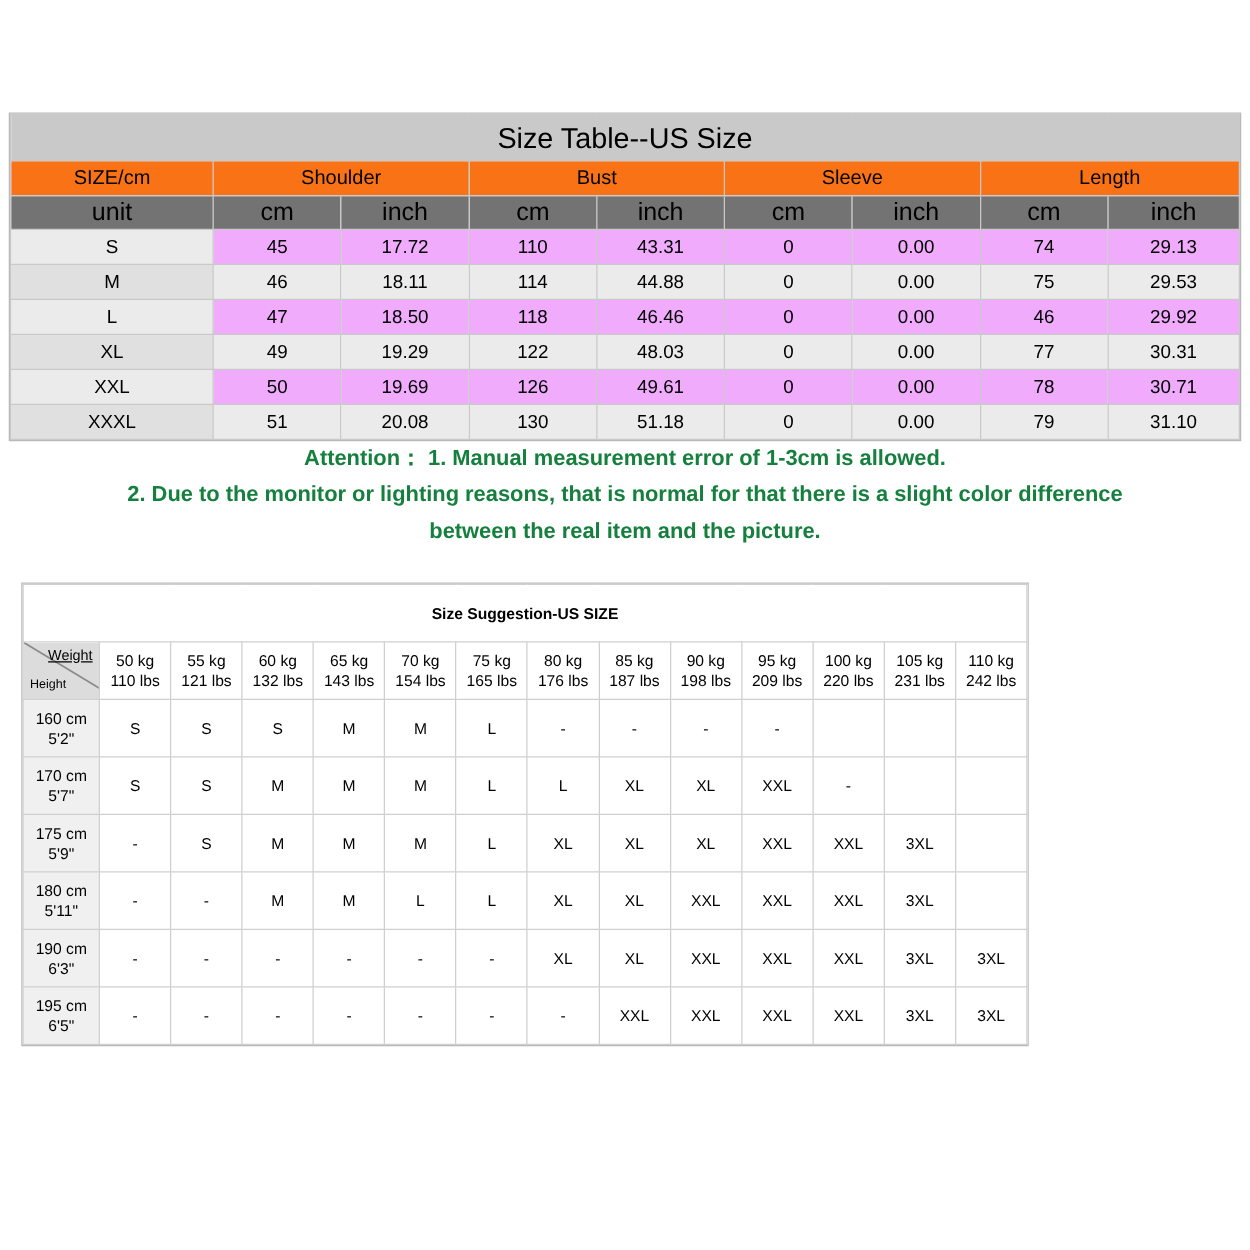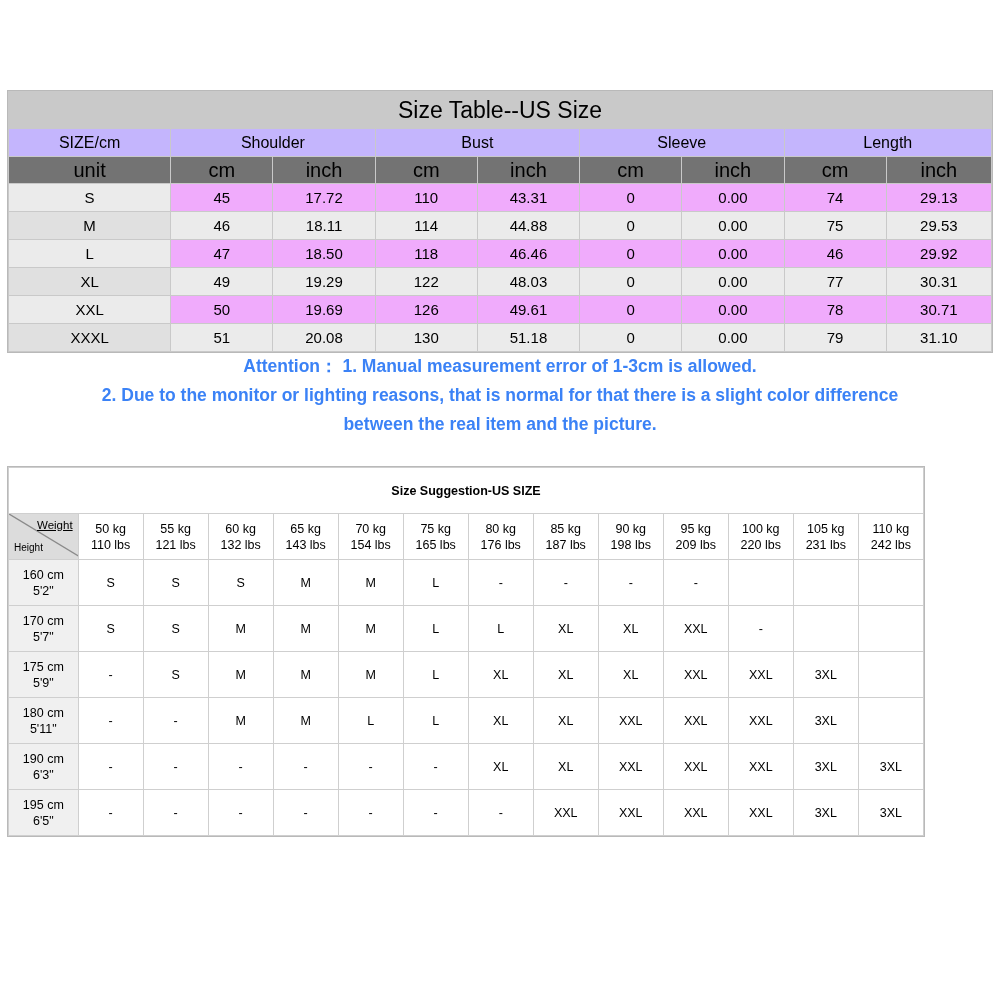--- a/index.html
+++ b/index.html
@@ -43,21 +43,21 @@
     padding: 0;
   }
   .title-row td {
     background: #c9c9c9;
     font-size: 23px;
     font-weight: bold;
     height: 36px;
     border: 1px solid #c9c9c9;
   }
   .hdr-row td {
-    background: #c4b5fd;
+    background: #f97316;
     font-size: 16px;
     height: 27px;
   }
   .unit-row td {
     background: #737373;
     font-size: 20px;
     height: 26px;
   }
   .data-row td {
     font-size: 15px;
@@ -73,33 +73,33 @@
   .data-row.alt td.sizecell {
     background: #e0e0e0;
   }
 
   .attention {
     position: absolute;
     left: 7px;
     top: 352px;
     width: 986px;
     text-align: center;
-    color: #3b82f6;
+    color: #15803d;
     font-weight: bold;
     font-size: 17.5px;
     line-height: 29px;
   }
   .attention .l1 { letter-spacing: 0px; }
 
   
   .sugg-wrap {
     position: absolute;
-    left: 7px;
+    left: 17px;
     top: 466px;
-    width: 918px;
+    width: 806px;
     border: 1px solid #b9b9b9;
     box-sizing: border-box;
   }
   table.sugg {
     border-collapse: collapse;
     width: 100%;
     table-layout: fixed;
   }
   table.sugg td {
     border: 1px solid #cfcfcf;

